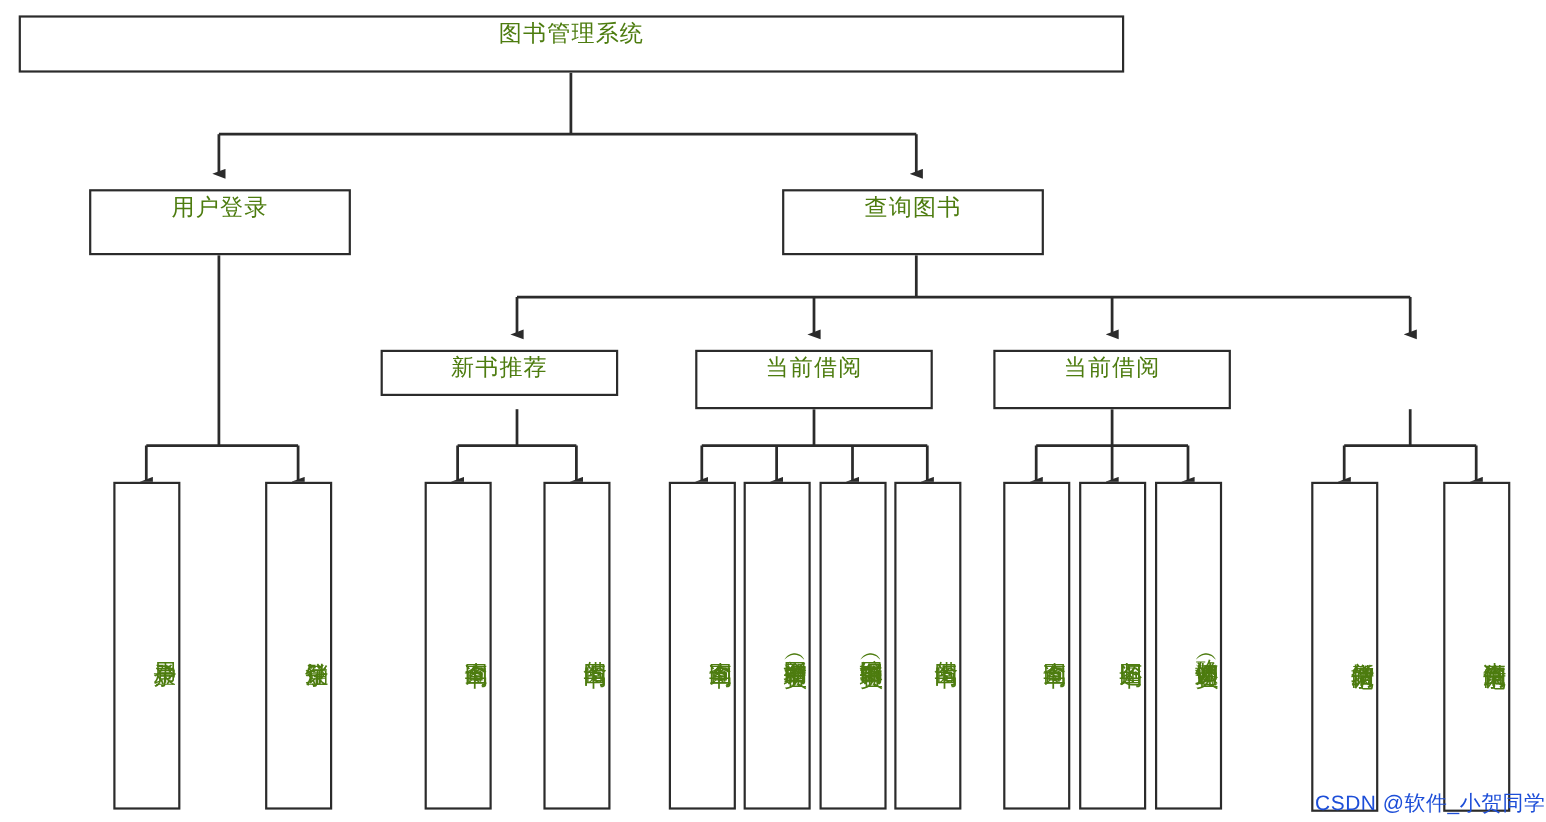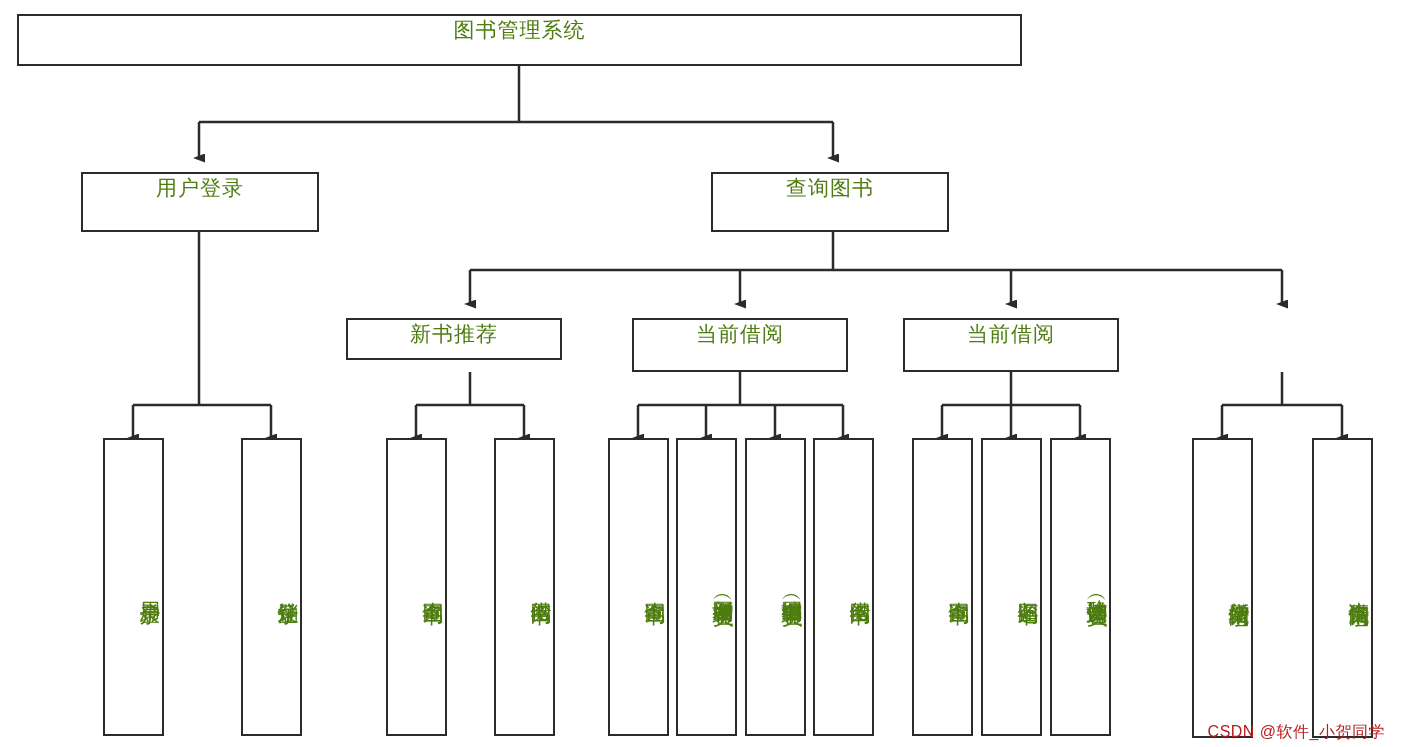--- a/index.html
+++ b/index.html
@@ -51,24 +51,24 @@
   .node .label {
     display: block;
     white-space: nowrap;
   }
   .node.vert .label {
     writing-mode: vertical-rl;
     text-orientation: upright;
   }
   #watermark {
     position: absolute;
-    right: 20px;
+    right: 0;
     bottom: 4px;
-    font-size: 16px;
-    color: #b91c1c;
+    font-size: 19px;
+    color: #1d4ed8;
     white-space: nowrap;
     letter-spacing: 0.5px;
   }
 </style>
 </head>
 <body>
 
 <div id="stage">
 
   <svg class="wires" viewBox="0 0 1405 747">

